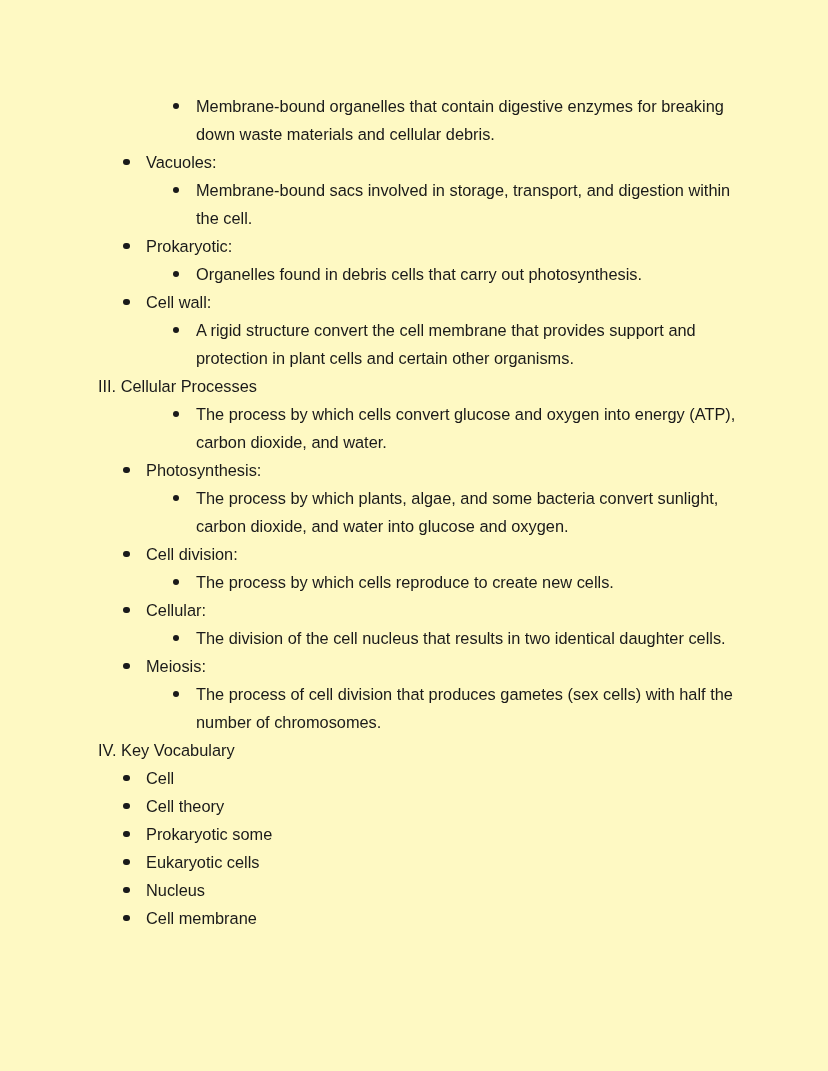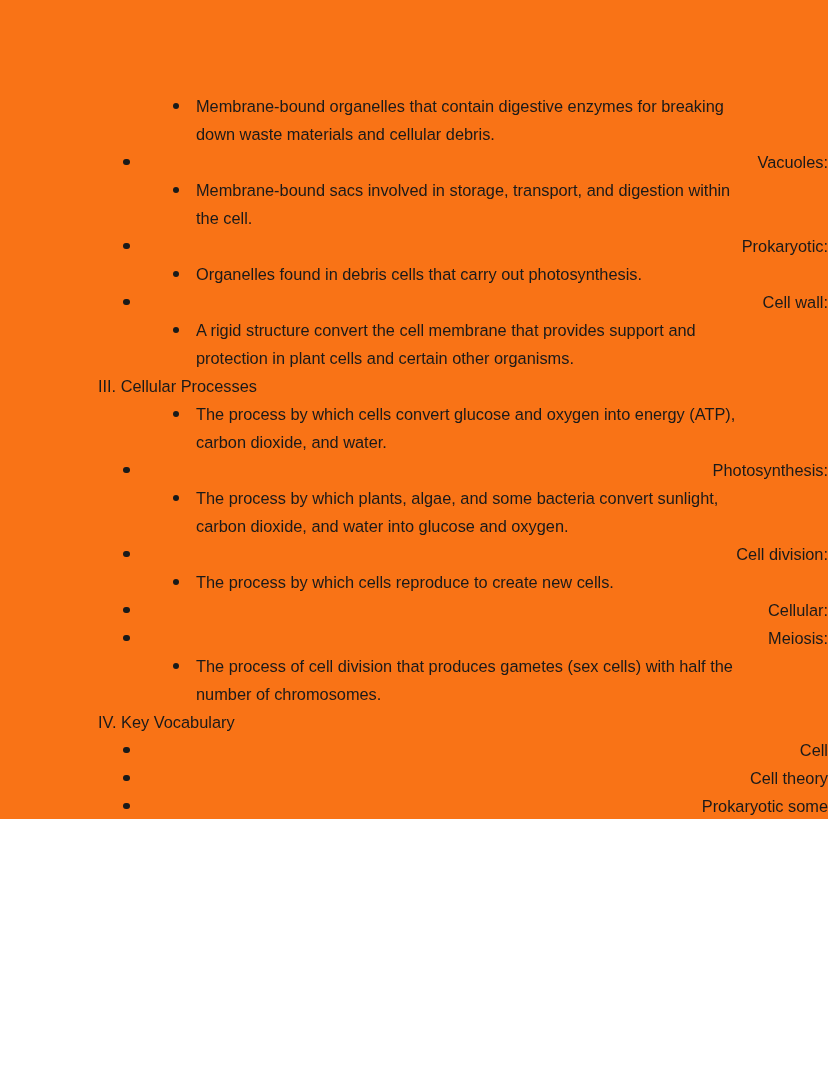--- a/index.html
+++ b/index.html
@@ -3,22 +3,22 @@
 <meta charset="utf-8">
 <style>
   html, body {
     margin: 0;
     padding: 0;
     background: #ffffff;
   }
   .page {
     position: relative;
     width: 828px;
-    height: 819px;
-    background: #f97316;
+    height: 1071px;
+    background: #fef9c3;
     overflow: hidden;
     font-family: "Liberation Sans", "DejaVu Sans", sans-serif;
   }
   .content {
     position: absolute;
     top: 92px;
     left: 98px;
     right: 0;
     color: #1a1a1a;
     font-size: 16.35px;
@@ -27,21 +27,21 @@
   }
   .item {
     position: relative;
   }
   .item .txt {
     display: block;
   }
   
   .lvl0 { padding-left: 0; }
   
-  .lvl1 { padding-left: 48px; text-align: right; }
+  .lvl1 { padding-left: 48px; }
   
   .lvl2 { padding-left: 98px; }
   .lvl2 .txt { max-width: 551px; }
 
   .bullet {
     position: absolute;
     top: 10.6px;
     width: 6.8px;
     height: 6.8px;
     border-radius: 50%;
@@ -104,20 +104,24 @@
     <span class="txt">Cell division:</span>
   </div>
       <div class="item lvl2">
     <span class="bullet"></span>
     <span class="txt">The process by which cells reproduce to create new cells.</span>
   </div>
       <div class="item lvl1">
     <span class="bullet"></span>
     <span class="txt">Cellular:</span>
   </div>
+      <div class="item lvl2">
+    <span class="bullet"></span>
+    <span class="txt">The division of the cell nucleus that results in two identical daughter cells.</span>
+  </div>
       <div class="item lvl1">
     <span class="bullet"></span>
     <span class="txt">Meiosis:</span>
   </div>
       <div class="item lvl2">
     <span class="bullet"></span>
     <span class="txt">The process of cell division that produces gametes (sex cells) with half the number of chromosomes.</span>
   </div>
       <div class="item lvl0">
 

